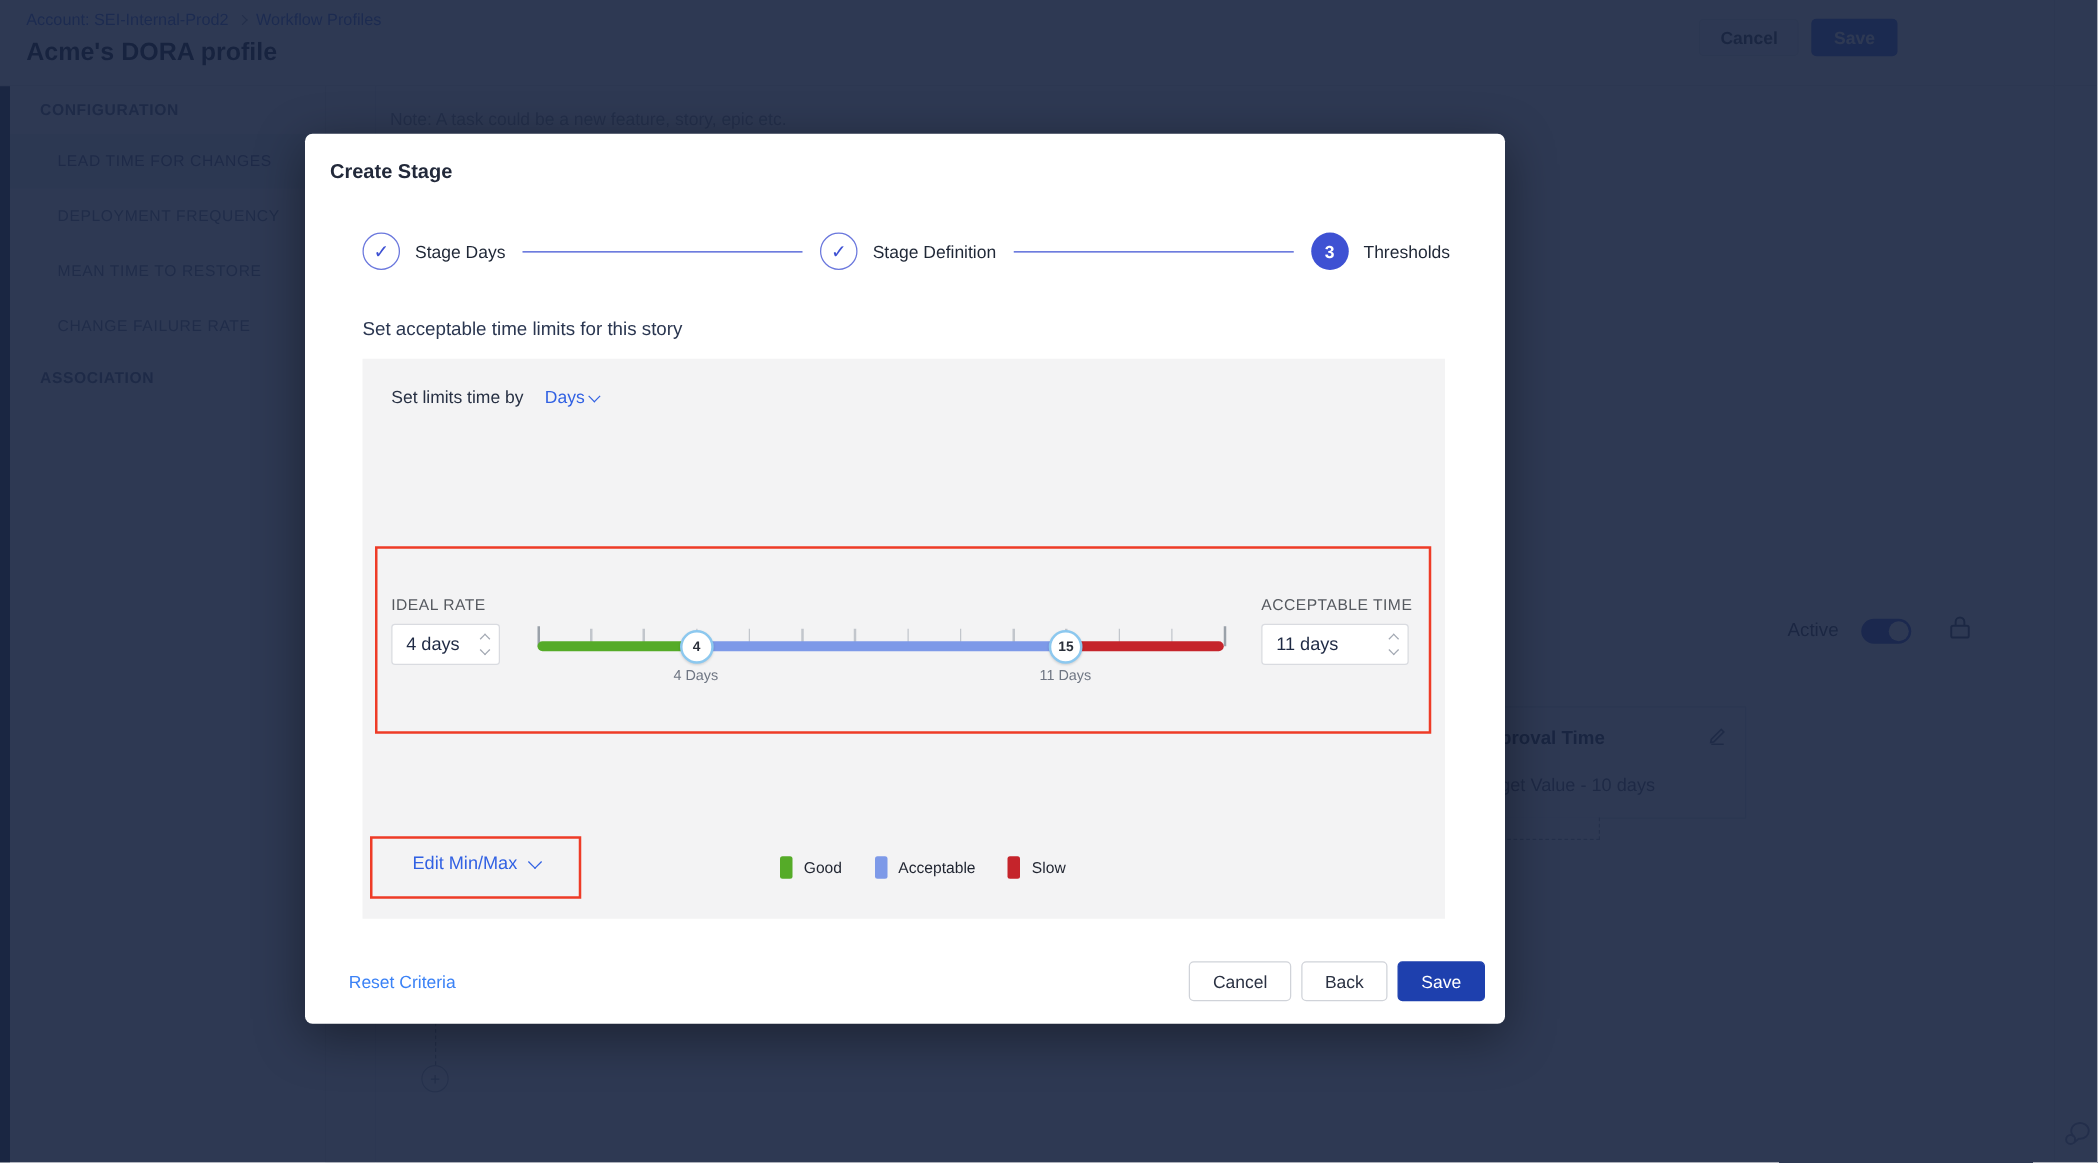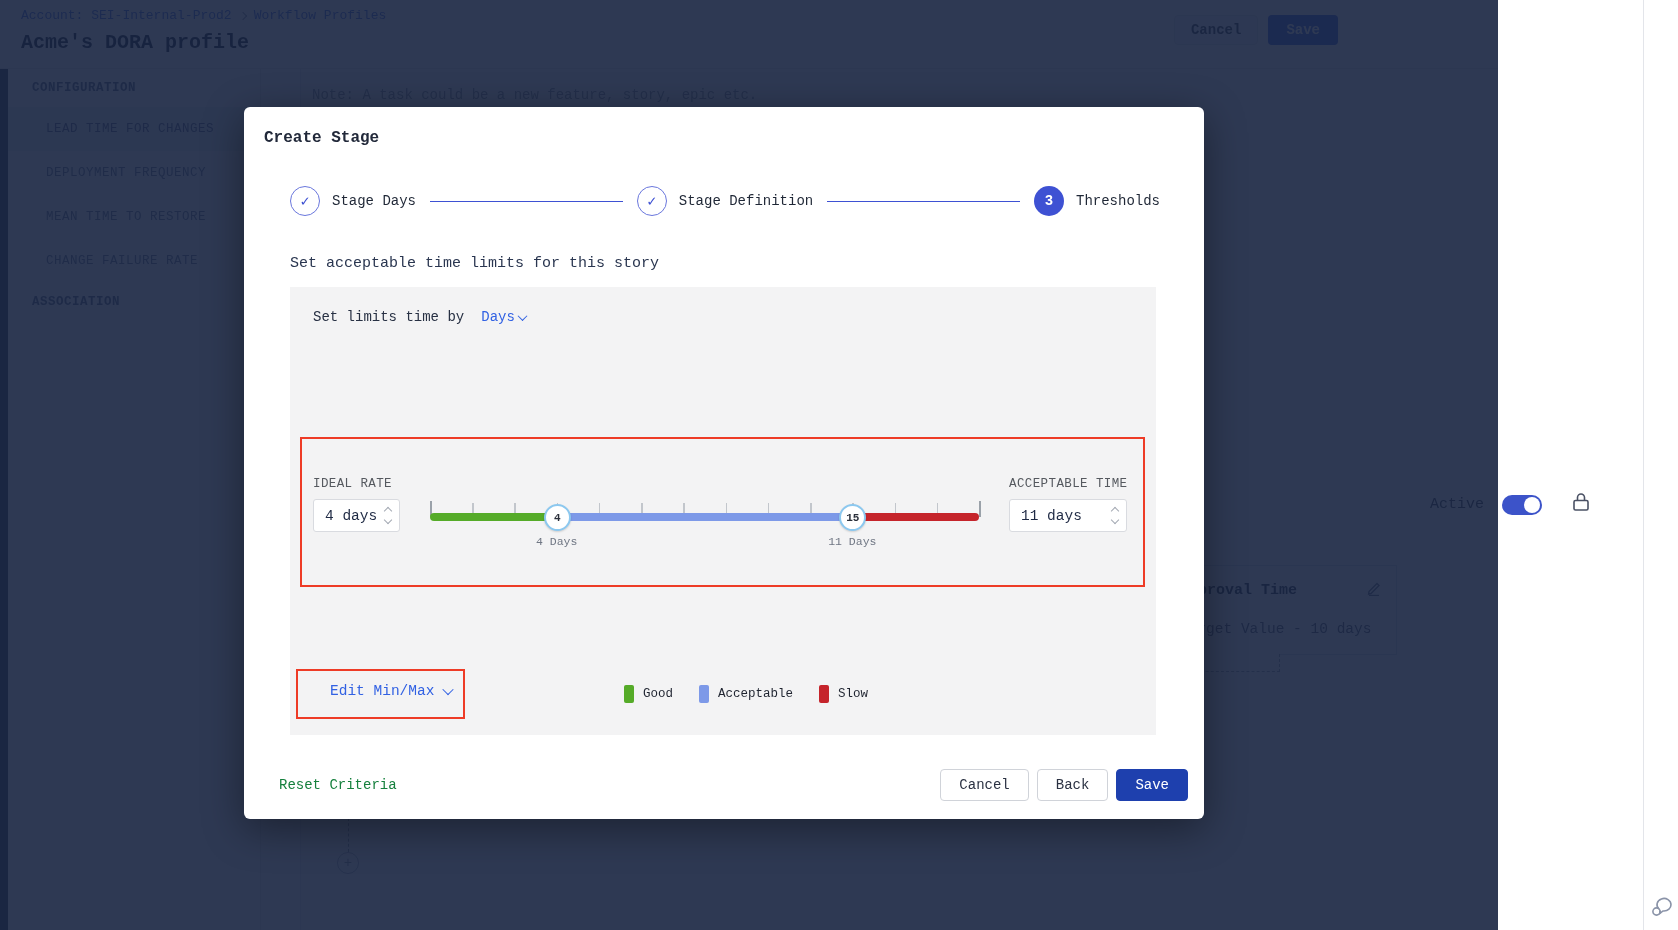--- a/index.html
+++ b/index.html
@@ -1,18 +1,18 @@
 <!DOCTYPE html>
 <html><head>
 <meta charset="utf-8">
 <style>
   * { margin:0; padding:0; box-sizing:border-box; }
   html,body { width:1678px; height:930px; overflow:hidden; background:#fff;
     font-family:"Liberation Sans","DejaVu Sans",sans-serif; }
-  .stage { position:relative; width:1498px; height:930px;font-family:Liberation Mono, monospace; }
+  .stage { position:relative; width:1678px; height:930px; }
 
   
   .page { position:absolute; inset:0; background:#fff; z-index:1; }
   .rail { position:absolute; left:0; top:68px; width:8px; bottom:0; background:#333c52; }
   .hdiv { position:absolute; left:0; top:68px; width:100%; height:1px; background:#e3e5ea; }
   .breadcrumb { position:absolute; left:21px; top:8px; font-size:13px; color:#4c6fe0;
     display:flex; align-items:center; gap:8px; }
   .breadcrumb .bsep { width:6px; height:6px; border-right:1.5px solid #8b94a6;
     border-top:1.5px solid #8b94a6; transform:rotate(45deg); display:inline-block; }
   .page-title { position:absolute; left:21px; top:31px; font-size:20px; font-weight:700; color:#1a2132; }
@@ -116,21 +116,21 @@
     display:flex; align-items:center; z-index:5; }
   .editmm .chev { width:8px; height:8px; margin-left:10px; }
 
   .legend { position:absolute; left:334px; top:398px; display:flex; align-items:center; gap:26px; }
   .legend-item { display:flex; align-items:center; gap:9px; }
   .swatch { width:10px; height:18px; border-radius:2px; }
   .legend-label { font-size:12.5px; color:#1f2430; }
 
   .footer { position:absolute; left:35px; right:16px; bottom:18px; height:32px;
     display:flex; align-items:center; justify-content:space-between; }
-  .reset-link { font-size:14px; color:#15803d; cursor:pointer; }
+  .reset-link { font-size:14px; color:#3b82f6; cursor:pointer; }
   .footer-btns { display:flex; gap:8px; }
   .btn { height:32px; padding:0 18px; border-radius:4px; font-size:14px; display:flex;
     align-items:center; justify-content:center; cursor:pointer; }
   .btn.ghost { background:#fff; border:1px solid #d0d3d9; color:#2a3142; }
   .btn.primary { background:#1e40ae; border:1px solid #1e40ae; color:#fff; }
 </style>
 </head>
 <body>
 
 <div class="stage">

